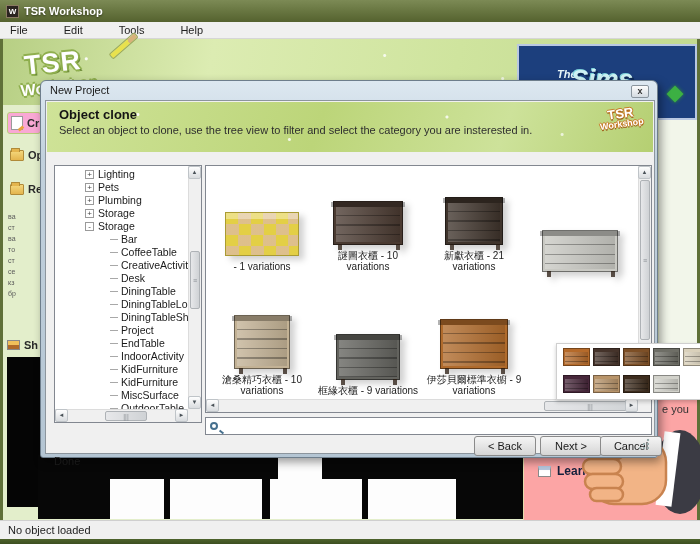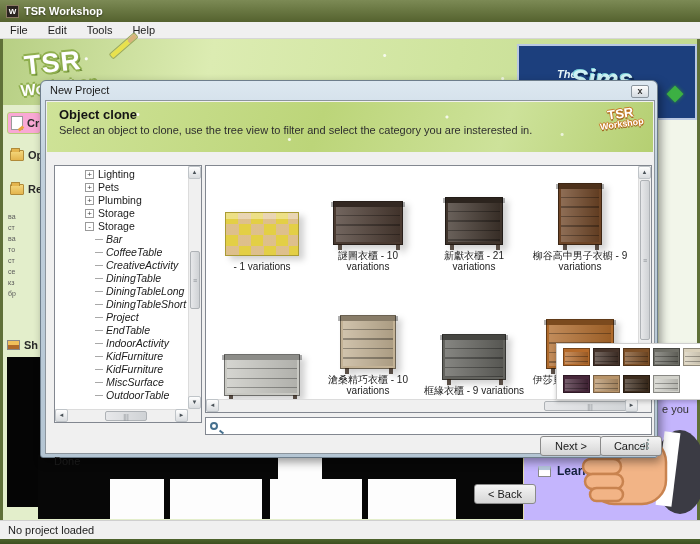--- a/index.html
+++ b/index.html
@@ -16,21 +16,21 @@
     display:flex; align-items:center; padding-left:6px; gap:5px;
   }
   .titlebar .appicon {
     width:13px; height:13px; background:#2b2420; border:1px solid #8a7a62;
     color:#fff; font-size:8px; font-weight:bold; text-align:center; line-height:11px;
   }
   .titlebar .apptitle { color:#fff; font-size:11px; font-weight:bold; text-shadow:0 1px 2px rgba(0,0,0,.5); }
   .menubar {
     position:absolute; left:0; top:22px; width:700px; height:17px;
     background:#f0f0f0; border-bottom:1px solid #d6d6d6;
-    display:flex; align-items:center; gap:0; font-size:11px; color:#222;
+    display:flex; align-items:center; gap:16px; font-size:11px; color:#222;
   }
   .menubar .mitem { padding:0 10px; height:17px; line-height:17px; cursor:default; }
   .content {
     position:absolute; left:3px; top:39px; width:694px; height:481px;
     background:#e3eecb;
   }
   
   .banner {
     position:absolute; left:0; top:0; width:694px; height:66px;
     background:
@@ -69,21 +69,21 @@
   .icon-folder { width:14px; height:11px; background:linear-gradient(#f4d77c,#e4b54e); border:1px solid #b08a38; border-radius:1px; position:relative; }
   .icon-folder::before { content:""; position:absolute; left:0; top:-3px; width:7px; height:3px; background:#e4b54e; border:1px solid #b08a38; border-bottom:none; border-radius:1px 1px 0 0; }
   .frag-list { position:absolute; left:5px; top:172px; font-size:7px; color:#5a5a5a; line-height:11px; }
   .icon-pic { width:13px; height:10px; background:linear-gradient(#f0c05a 50%,#b06a28 50%); border:1px solid #888; }
   .show-bar { left:4px; top:300px; background:#ececе4; }
   .black-col { position:absolute; left:4px; top:318px; width:34px; height:150px; background:#050505; }
   
   .filmstrip { position:absolute; left:35px; top:416px; width:490px; height:64px; background:#070707; }
   .fs-white { position:absolute; background:#fdfdfd; }
   
-  .promo { position:absolute; left:520px; top:359px; width:174px; height:122px; background:#c4b5fd; border-left:1px solid #e3dcab; }
+  .promo { position:absolute; left:520px; top:359px; width:174px; height:122px; background:#fca5a5; border-left:1px solid #e3dcab; }
   .promo .teaser { position:absolute; right:8px; top:5px; font-size:11px; color:#333; }
   .learn { position:absolute; left:14px; top:66px; display:flex; align-items:center; gap:6px; font-size:12px; font-weight:bold; color:#14203c; }
   .icon-win { width:13px; height:11px; background:#fff; border:1px solid #8a8a8a; border-top:4px solid #b7c8de; }
   .hand { position:absolute; left:56px; top:16px; }
   .statusbar {
     position:absolute; left:0; top:520px; width:700px; height:19px;
     background:#f0f0f0; border-top:1px solid #cfcfcf; font-size:11px; color:#222;
     line-height:18px; padding-left:8px;
   }
   .bottom-edge { position:absolute; left:0; top:539px; width:700px; height:5px; background:linear-gradient(180deg,#4e632c,#3c4f20); }
@@ -121,21 +121,21 @@
   .badge .b2 { font-size:9px; font-weight:bold; color:#fff; margin-top:-2px; text-shadow:-1px 0 #c77c2a,1px 0 #c77c2a,0 -1px #c77c2a,0 1.5px #a05f1c; }
 
   
   .tree {
     position:absolute; left:8px; top:64px; width:148px; height:258px;
     background:#fff; border:1px solid #828790; overflow:hidden;
   }
   .tree-scroll { position:absolute; left:0; top:2px; right:13px; bottom:13px; overflow:hidden; }
   .trow { height:13px; line-height:13px; font-size:10.5px; color:#1a1a1a; display:flex; align-items:center; white-space:nowrap; }
   .trow.l1 { padding-left:30px; }
-  .trow.l2 { padding-left:40px;font-style:italic; }
+  .trow.l2 { padding-left:55px; }
   .tbox { width:9px; height:9px; border:1px solid #9a9a9a; background:#fff; font-size:8px; line-height:7px; text-align:center; color:#444; margin-right:4px; flex:none; }
   .tdash { width:8px; border-top:1px solid #a8a8a8; margin-right:3px; flex:none; }
   
   .sb { background:#f0f0f0; position:absolute; }
   .sb-v { width:13px; top:0; right:0; bottom:13px; border-left:1px solid #dcdcdc; }
   .sb-h { height:13px; left:0; right:13px; bottom:0; border-top:1px solid #dcdcdc; }
   .sb-btn { position:absolute; width:13px; height:13px; background:linear-gradient(180deg,#fefefe,#d9dcdf); border:1px solid #bfc4c8; border-radius:2px; font-size:6px; color:#4a5258; text-align:center; line-height:11px; }
   .sb-thumb { position:absolute; background:linear-gradient(90deg,#e7e8ea,#cfd2d5); border:1px solid #aeb2b6; border-radius:2px; font-size:7px; color:#8a8f94; text-align:center; }
   .sb-corner { position:absolute; right:0; bottom:0; width:13px; height:13px; background:#f0f0f0; }
 
@@ -174,21 +174,21 @@
   .searchbox { position:absolute; left:159px; top:316px; width:447px; height:18px; background:#fff; border:1px solid #828790; display:flex; align-items:center; padding-left:4px; gap:4px; }
   .mag { width:8px; height:8px; border:2px solid #46708e; border-radius:50%; position:relative; flex:none; }
   .mag::after { content:""; position:absolute; left:7px; top:7px; width:5px; height:2px; background:#46708e; transform:rotate(40deg); }
   .searchbox input { border:none; outline:none; flex:1; font-size:11px; height:14px; background:transparent; }
   
   .btn {
     position:absolute; top:335px; width:62px; height:20px;
     background:linear-gradient(180deg,#f5f5f5,#e2e2e2 60%,#d5d5d5);
     border:1px solid #8a8a8a; border-radius:3px; font-size:11px; color:#1a1a1a; text-align:center; line-height:18px;
   }
-  .btn-back { left:428px;margin-top:48px; } .btn-next { left:494px; } .btn-cancel { left:554px; }
+  .btn-back { left:428px; } .btn-next { left:494px; } .btn-cancel { left:554px; }
   .dlg-status { position:absolute; left:8px; top:354px; font-size:11px; color:#1a1a1a; }
   .grip { position:absolute; right:4px; bottom:3px; width:12px; height:12px;
     background:
       radial-gradient(circle at 10px 10px, #9aa 1px, transparent 1.6px),
       radial-gradient(circle at 6px 10px, #9aa 1px, transparent 1.6px),
       radial-gradient(circle at 10px 6px, #9aa 1px, transparent 1.6px),
       radial-gradient(circle at 2px 10px, #9aa 1px, transparent 1.6px),
       radial-gradient(circle at 6px 6px, #9aa 1px, transparent 1.6px),
       radial-gradient(circle at 10px 2px, #9aa 1px, transparent 1.6px);
   }
@@ -281,21 +281,21 @@
           <rect x="6" y="30" width="38" height="15" rx="7.5"></rect>
           <rect x="3" y="45" width="38" height="15" rx="7.5"></rect>
           <rect x="5" y="60" width="38" height="15" rx="7.5"></rect>
           <rect x="10" y="74" width="33" height="13" rx="6.5"></rect>
         </g>
       </svg>
     </div>
   </div>
 </div>
 
-<div class="statusbar">No project loaded</div>
+<div class="statusbar">No object loaded</div>
 <div class="bottom-edge"></div>
 
 <div class="dlg">
   <div class="dlg-title">New Project</div>
   <div class="dlg-close">x</div>
   <div class="dlg-inner">
     <div class="dlg-header">
       <h1>Object clone</h1>
       <p>Select an object to clone, use the tree view to filter and select the category you are insterested in.</p>
       <div class="badge">
@@ -333,20 +333,24 @@
         <div class="trow l2">
             <span class="tdash"></span>
             <span>CoffeeTable</span>
           </div>
         <div class="trow l2">
             <span class="tdash"></span>
             <span>CreativeActivity</span>
           </div>
         <div class="trow l2">
             <span class="tdash"></span>
+            <span>Desk</span>
+          </div>
+        <div class="trow l2">
+            <span class="tdash"></span>
             <span>DiningTable</span>
           </div>
         <div class="trow l2">
             <span class="tdash"></span>
             <span>DiningTableLong</span>
           </div>
         <div class="trow l2">
             <span class="tdash"></span>
             <span>DiningTableShort</span>
           </div>
@@ -415,30 +419,20 @@
         </div>
         <div class="gcell">
           <div class="iconbox">
               <div class="dresser d-c3" style="--lw: 46px; background-color: rgb(63, 52, 44);">
                 <div class="lid"></div>
                 <div class="drawers"></div>
                 <div class="legs"></div>
               </div>
             </div>
           <div class="caption">新獻衣櫃 - 21 variations</div>
-        </div>
-        <div class="gcell">
-          <div class="iconbox">
-              <div class="dresser d-c4" style="--lw: 32px; background-color: rgb(110, 69, 38);">
-                <div class="lid"></div>
-                <div class="drawers"></div>
-                <div class="legs"></div>
-              </div>
-            </div>
-          <div class="caption">柳谷高中男子衣櫥 - 9 variations</div>
         </div>
         <div class="gcell">
           <div class="iconbox">
               <div class="dresser d-c5" style="--lw: 64px; background-color: rgb(201, 201, 195);">
                 <div class="lid"></div>
                 <div class="drawers"></div>
                 <div class="legs"></div>
               </div>
             </div>
         </div>

